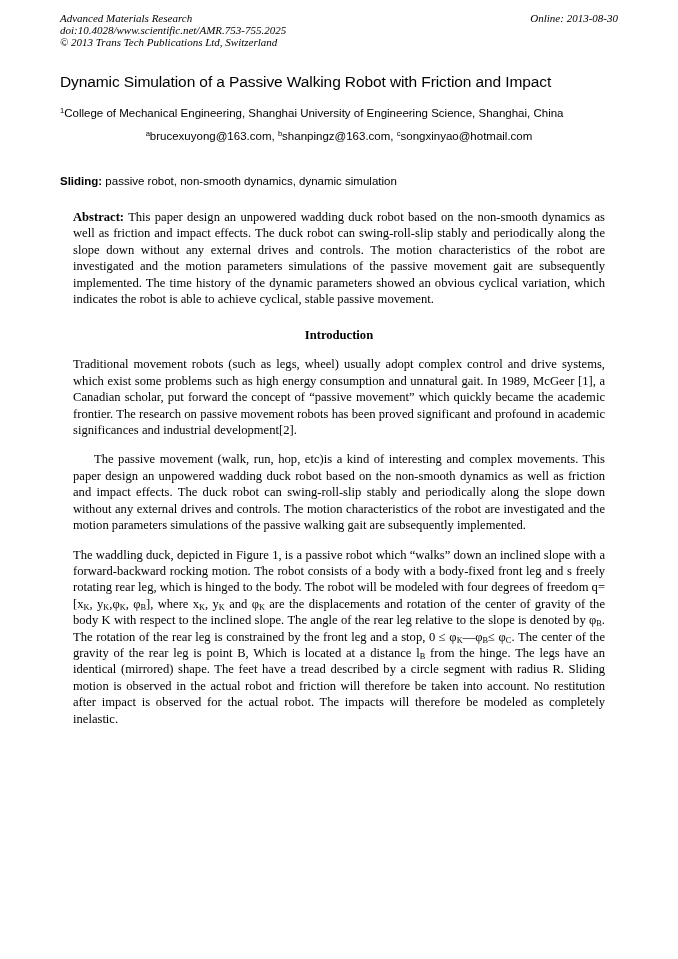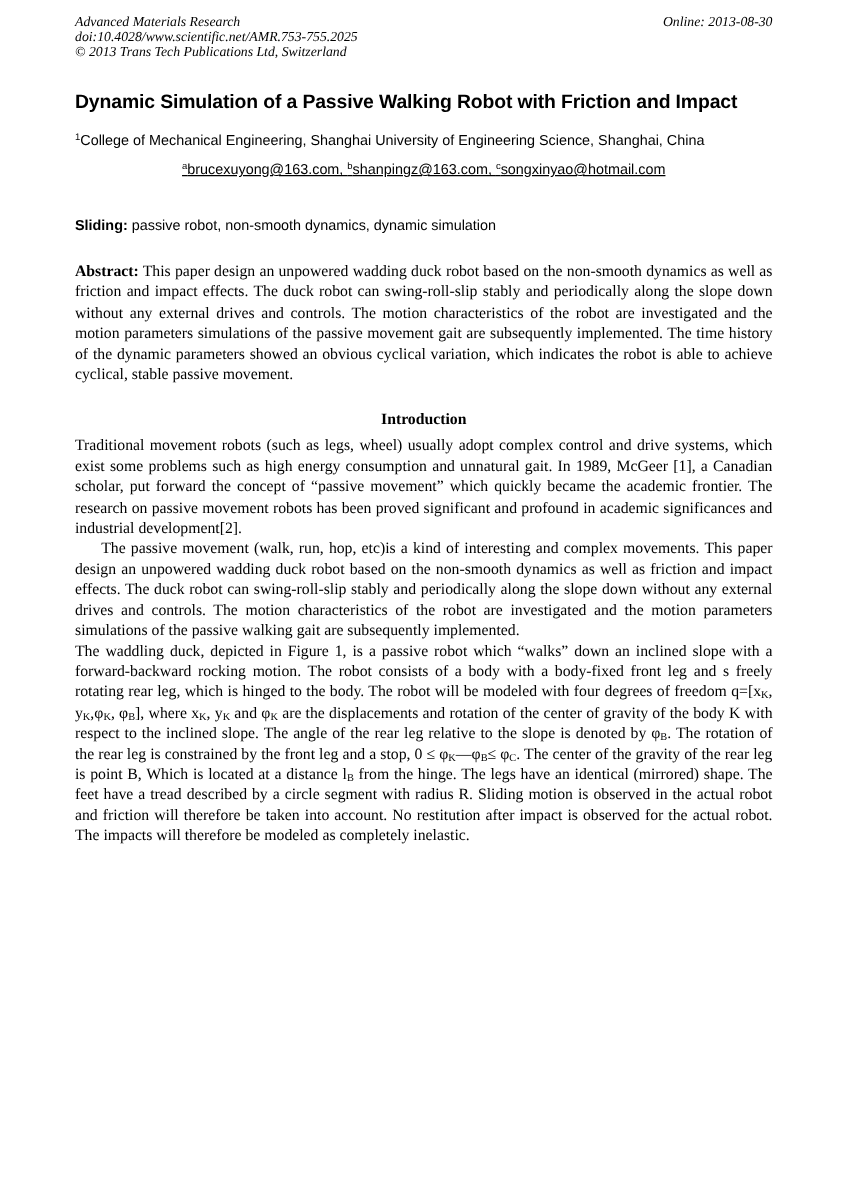--- a/index.html
+++ b/index.html
@@ -27,21 +27,21 @@
     font-size: 11px;
     line-height: 12px;
   }
   .header-left .hline { white-space: nowrap; }
   .header-right { white-space: nowrap; }
 
   
   .title {
     margin: 25px 0 0 0;
     font-family: "Liberation Sans", sans-serif;
-    font-weight: bold;
+    font-weight: normal;
     font-size: 15.5px;
     line-height: 18px;
     text-align: left;
     letter-spacing: -0.1px;
   }
   .authors {
     margin-top: 10px;
     text-align: center;
     font-family: "Liberation Sans", sans-serif;
     font-size: 13.5px;
@@ -53,33 +53,32 @@
     font-family: "Liberation Sans", sans-serif;
     font-size: 11.5px;
     line-height: 14px;
   }
   .emails {
     margin-top: 9px;
     text-align: center;
     font-family: "Liberation Sans", sans-serif;
     font-size: 11.5px;
     line-height: 14px;
-    text-decoration: underline;
   }
   .keywords {
     margin-top: 31px;
     text-align: left;
     font-family: "Liberation Sans", sans-serif;
     font-size: 11.5px;
     line-height: 14px;
   }
 
   
   .para {
-    margin: 0;
+    margin: 13px;
     font-family: "Liberation Serif", serif;
     font-size: 12.6px;
     line-height: 16.4px;
     text-align: justify;
   }
   .para.indent { text-indent: 21px; }
   .abstract { margin-top: 21px; }
   .section-heading {
     margin: 20px 0 5px 0;
     font-family: "Liberation Serif", serif;

